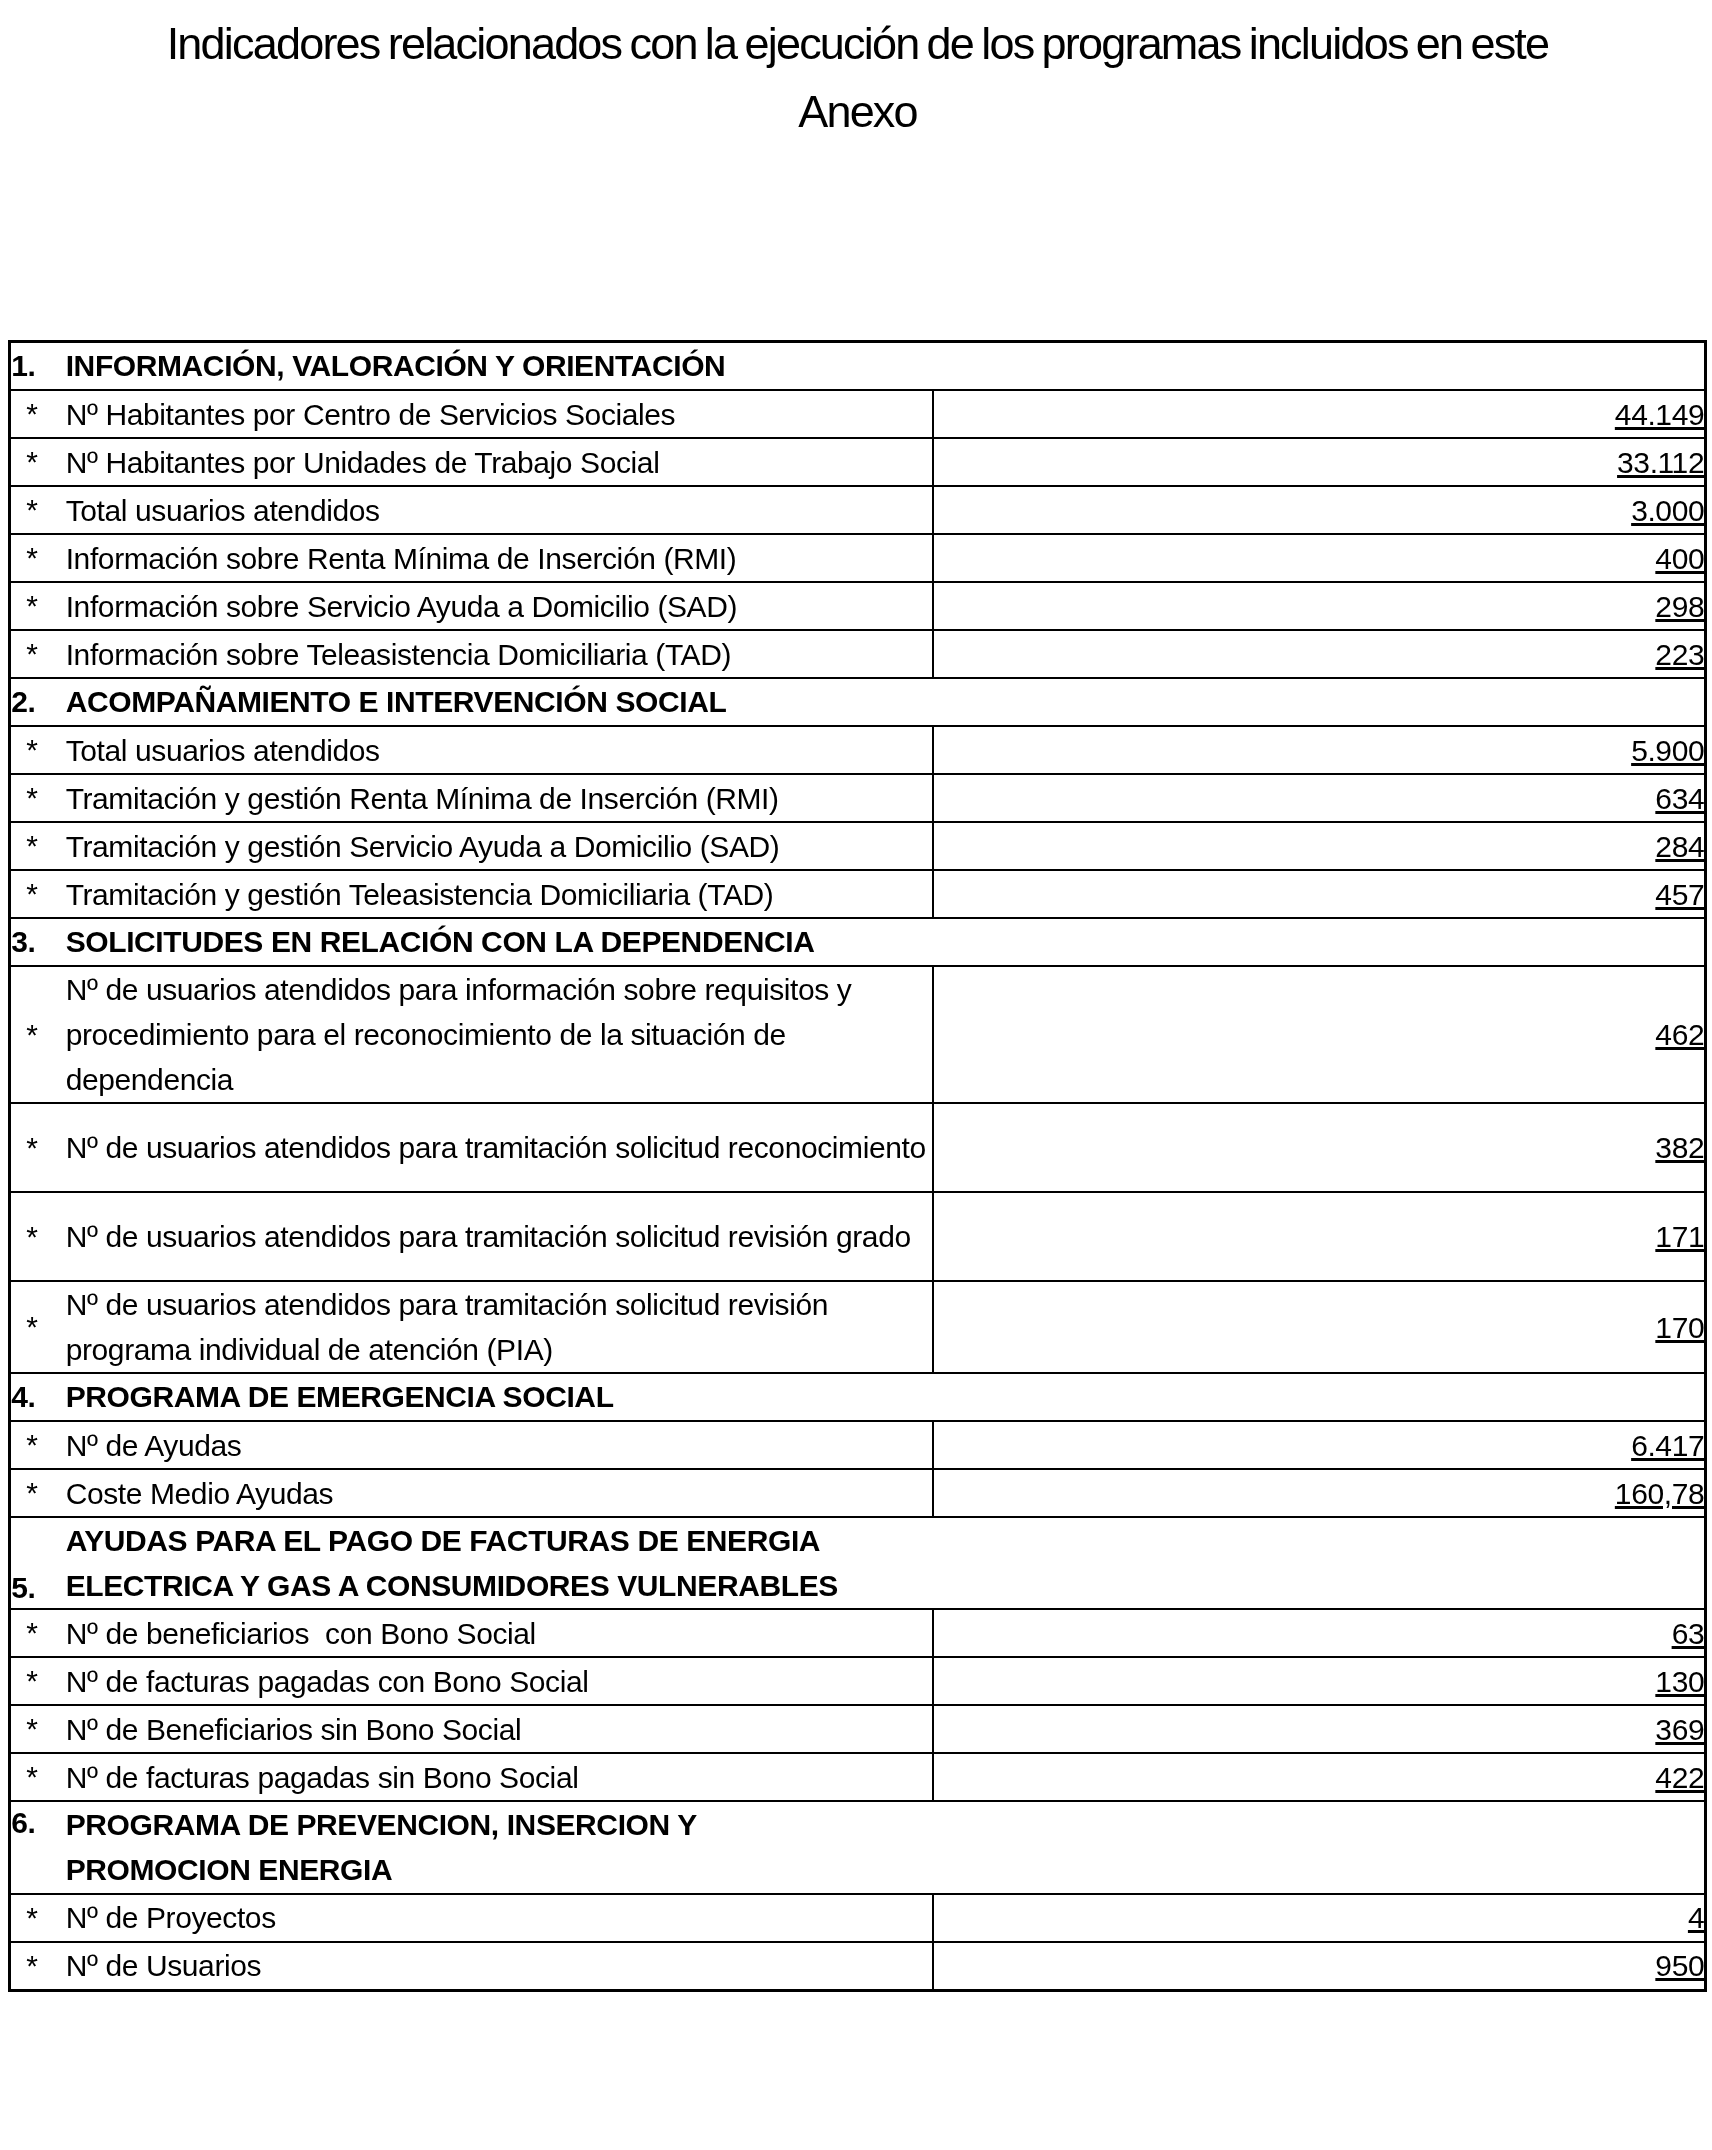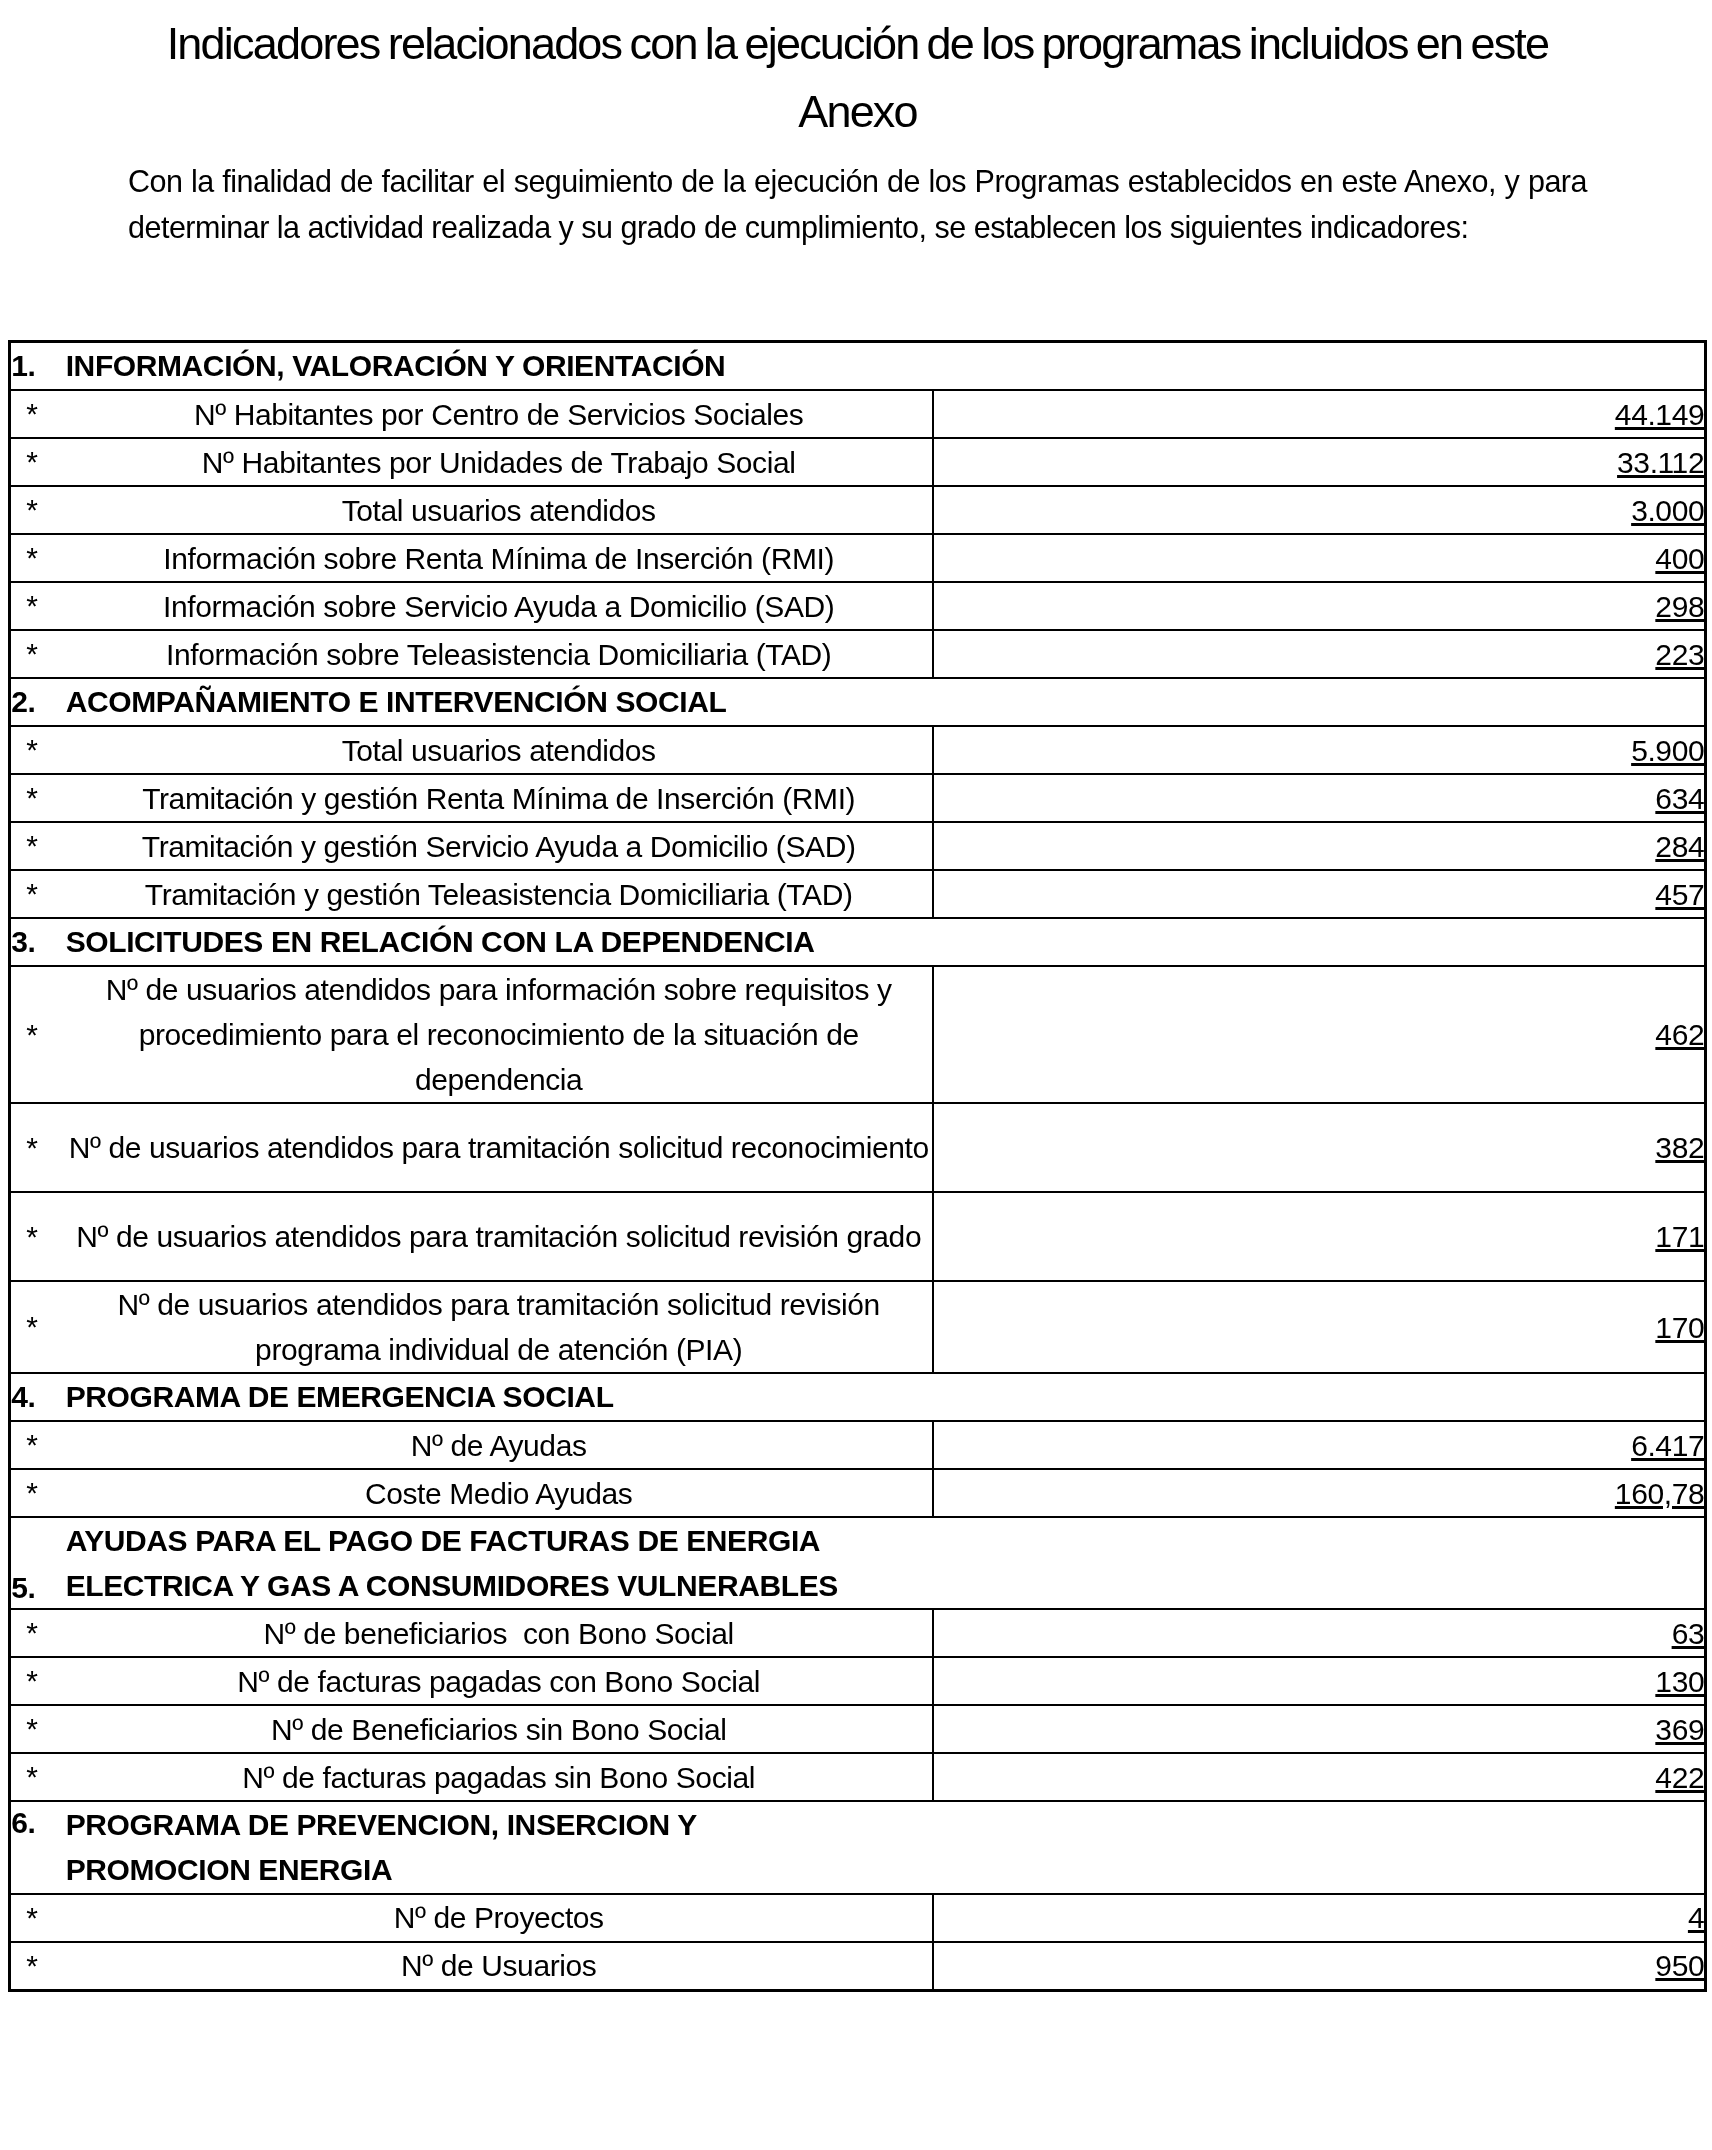--- a/index.html
+++ b/index.html
@@ -28,34 +28,33 @@
     border: 2.5px solid #000; padding: 0; vertical-align: middle;
   }
   col.c-num { width: 56px; }
   col.c-label { width: 867px; }
   col.c-val { width: 773px; }
   tr.r1 td { height: 46px; }
   tr.r2 td { height: 87px; }
   tr.r3 td { height: 132px; }
   td.num { border-right: none !important; text-align: left; padding-left: 13px; }
   td.num.bullet { padding-left: 15px; }
-  td.label { border-left: none !important; padding-left: 6.6px; line-height: 45px; text-align: center; }
+  td.label { border-left: none !important; padding-left: 6.6px; line-height: 45px; }
   td.section-label { border-left: none !important; padding-left: 6.6px; font-weight: bold; line-height: 46px; margin-top: 48px; }
   td.section-num { border-right: none !important; font-weight: bold; padding-left: 11.5px; }
   td.val { text-align: right; padding-right: 6.6px; vertical-align: bottom; line-height: 45px; padding-bottom: 1.6px; text-decoration: underline; }
   td.section-num.bottom { vertical-align: bottom; padding-bottom: 3.3px; }
   td.section-num.top { vertical-align: top; padding-top: 3.3px; }
   td.section-label.two { line-height: 45px; }
 </style>
 </head>
 <body>
 
 <div class="intro">
   <h1 class="title">Indicadores relacionados con la ejecución de los programas incluidos en este Anexo</h1>
-  <p class="lead">Con la finalidad de facilitar el seguimiento de la ejecución de los Programas establecidos en este Anexo, y para determinar la actividad realizada y su grado de cumplimiento, se establecen los siguientes indicadores:</p>
 </div>
 
 <table class="indicators">
   <colgroup>
       <col class="c-num">
       <col class="c-label">
       <col class="c-val">
     </colgroup>
   <tbody>
 

